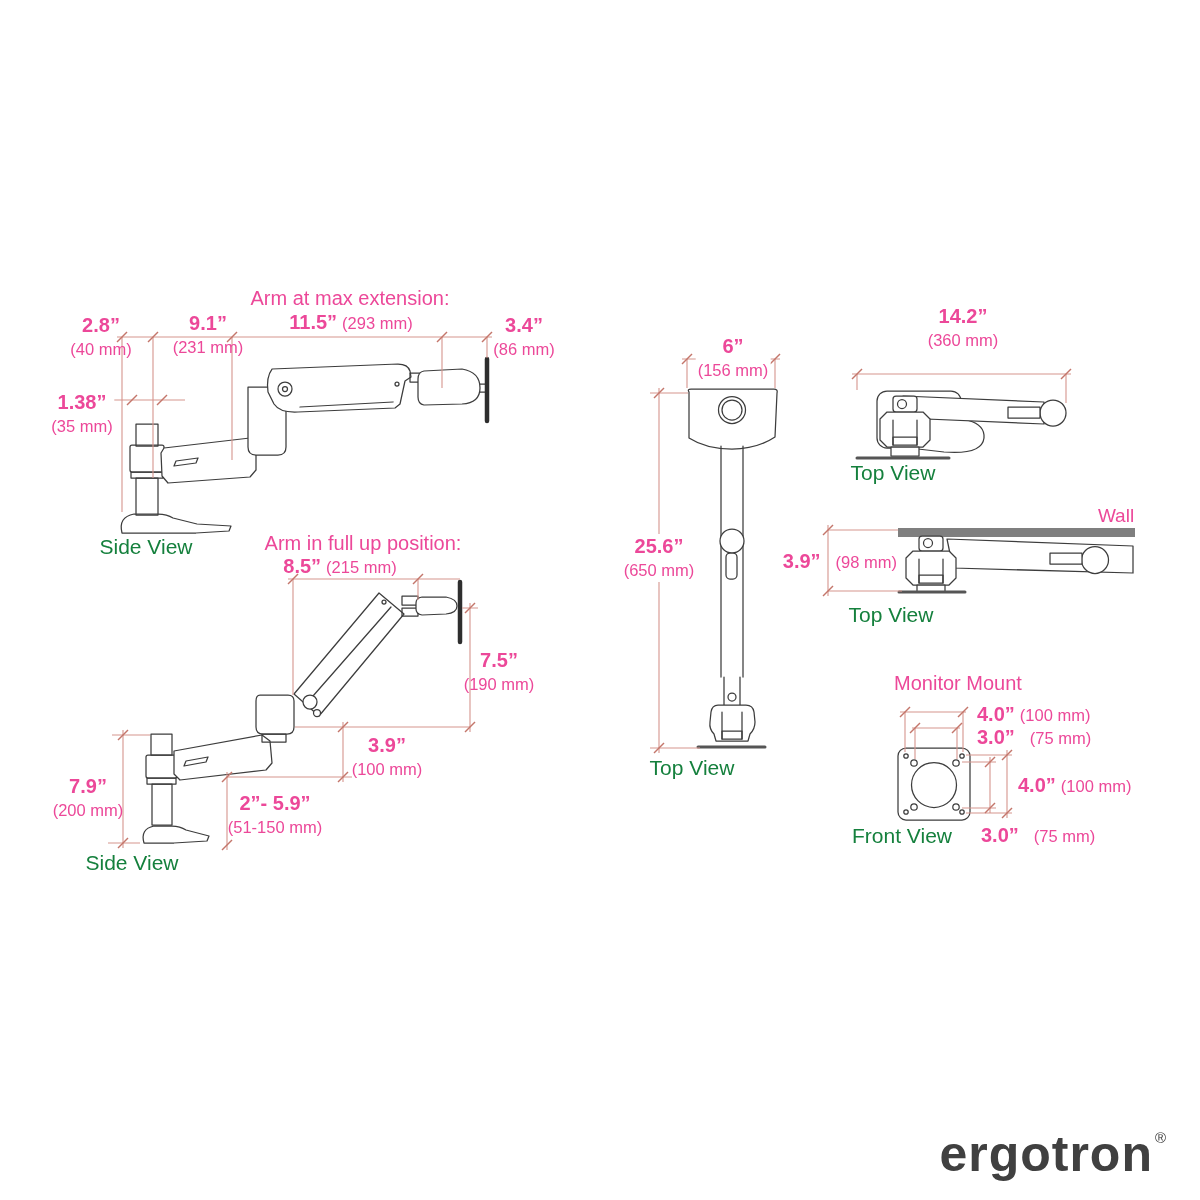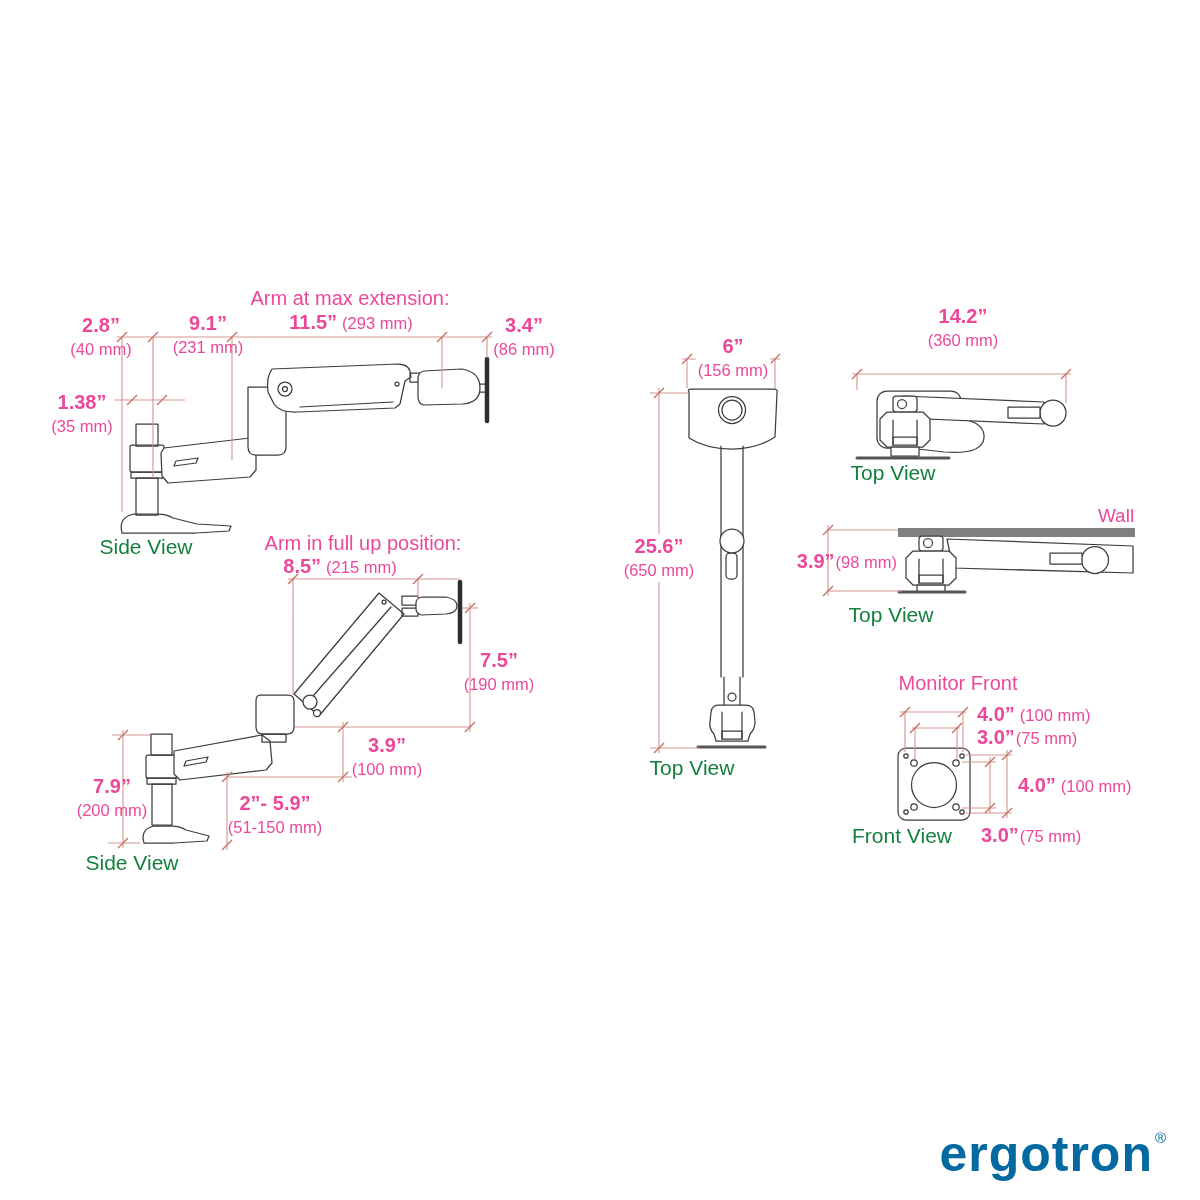--- a/index.html
+++ b/index.html
@@ -6,26 +6,26 @@
   #canvas{position:relative;width:1200px;height:1200px;background:#fff;overflow:hidden;
           font-family:"Liberation Sans",sans-serif;color:#1a1a1a;}
   #art{position:absolute;left:0;top:0;}
   .lbl{position:absolute;white-space:nowrap;color:#ec4899;}
   .center{transform:translate(-50%,-50%);}
   .vcenter{transform:translateY(-50%);}
   .stack{display:flex;flex-direction:column;text-align:center;line-height:24px;}
   .in{font-weight:bold;font-size:20px;}
   .mm{font-weight:normal;font-size:16.5px;}
   .inline .mm{margin-left:5px;}
-  .inline.tight .mm{margin-left:1px;}
+  .inline.tight .mm{margin-left:15px;}
   .title{font-size:20px;}
   .view{font-size:21px;color:#15803d;}
   .wall-lbl{font-size:19px;text-align:center;}
   .whitebg{background:#fff;padding:0 2px;}
-  .logo{font-size:50px;font-weight:bold;letter-spacing:1px;color:#0369a1;}
+  .logo{font-size:50px;font-weight:bold;letter-spacing:1px;color:#404040;}
   .logo sup{font-size:15px;vertical-align:28px;font-weight:normal;margin-left:2px;}
 </style>
 </head>
 <body>
 
 <div id="canvas">
 
 <svg id="art" width="1200" height="1200" viewBox="0 0 1200 1200">
   <defs>
     <path id="tk" d="M-5,5 L5,-5" stroke="#c4766b" stroke-width="1.4"></path>
@@ -211,21 +211,21 @@
     <span class="in">8.5”</span><span class="mm">(215 mm)</span>
   </div>
   <div class="lbl stack center" style="left:499px;top:672px;">
     <span class="in">7.5”</span>
     <span class="mm">(190 mm)</span>
   </div>
   <div class="lbl stack center" style="left:387px;top:757px;">
     <span class="in">3.9”</span>
     <span class="mm">(100 mm)</span>
   </div>
-  <div class="lbl stack center" style="left:88px;top:798px;margin-left:24px;">
+  <div class="lbl stack center" style="left:88px;top:798px;">
     <span class="in">7.9”</span>
     <span class="mm">(200 mm)</span>
   </div>
   <div class="lbl stack center" style="left:275px;top:815px;">
     <span class="in">2”- 5.9”</span>
     <span class="mm">(51-150 mm)</span>
   </div>
   <div class="lbl view center" style="left:132px;top:863px;">Side View</div>
 
   <div class="lbl stack center" style="left:733px;top:358px;">
@@ -243,21 +243,21 @@
     <span class="mm">(360 mm)</span>
   </div>
   <div class="lbl view center" style="left:893px;top:473px;">Top View</div>
 
   <div class="lbl wall-lbl center" style="left:1116px;top:516px;">Wall</div>
   <div class="lbl inline tight vcenter" style="right:303px;top:561px;">
     <span class="in">3.9”</span><span class="mm">(98 mm)</span>
   </div>
   <div class="lbl view center" style="left:891px;top:615px;">Top View</div>
 
-  <div class="lbl title center" style="left:958px;top:683px;">Monitor Front</div>
+  <div class="lbl title center" style="left:958px;top:683px;">Monitor Mount</div>
   <div class="lbl inline vcenter" style="left:977px;top:714px;">
     <span class="in">4.0”</span><span class="mm">(100 mm)</span>
   </div>
   <div class="lbl inline tight vcenter" style="left:977px;top:737px;">
     <span class="in">3.0”</span><span class="mm">(75 mm)</span>
   </div>
   <div class="lbl inline vcenter" style="left:1018px;top:785px;">
     <span class="in">4.0”</span><span class="mm">(100 mm)</span>
   </div>
   <div class="lbl inline tight vcenter" style="left:981px;top:835px;">

